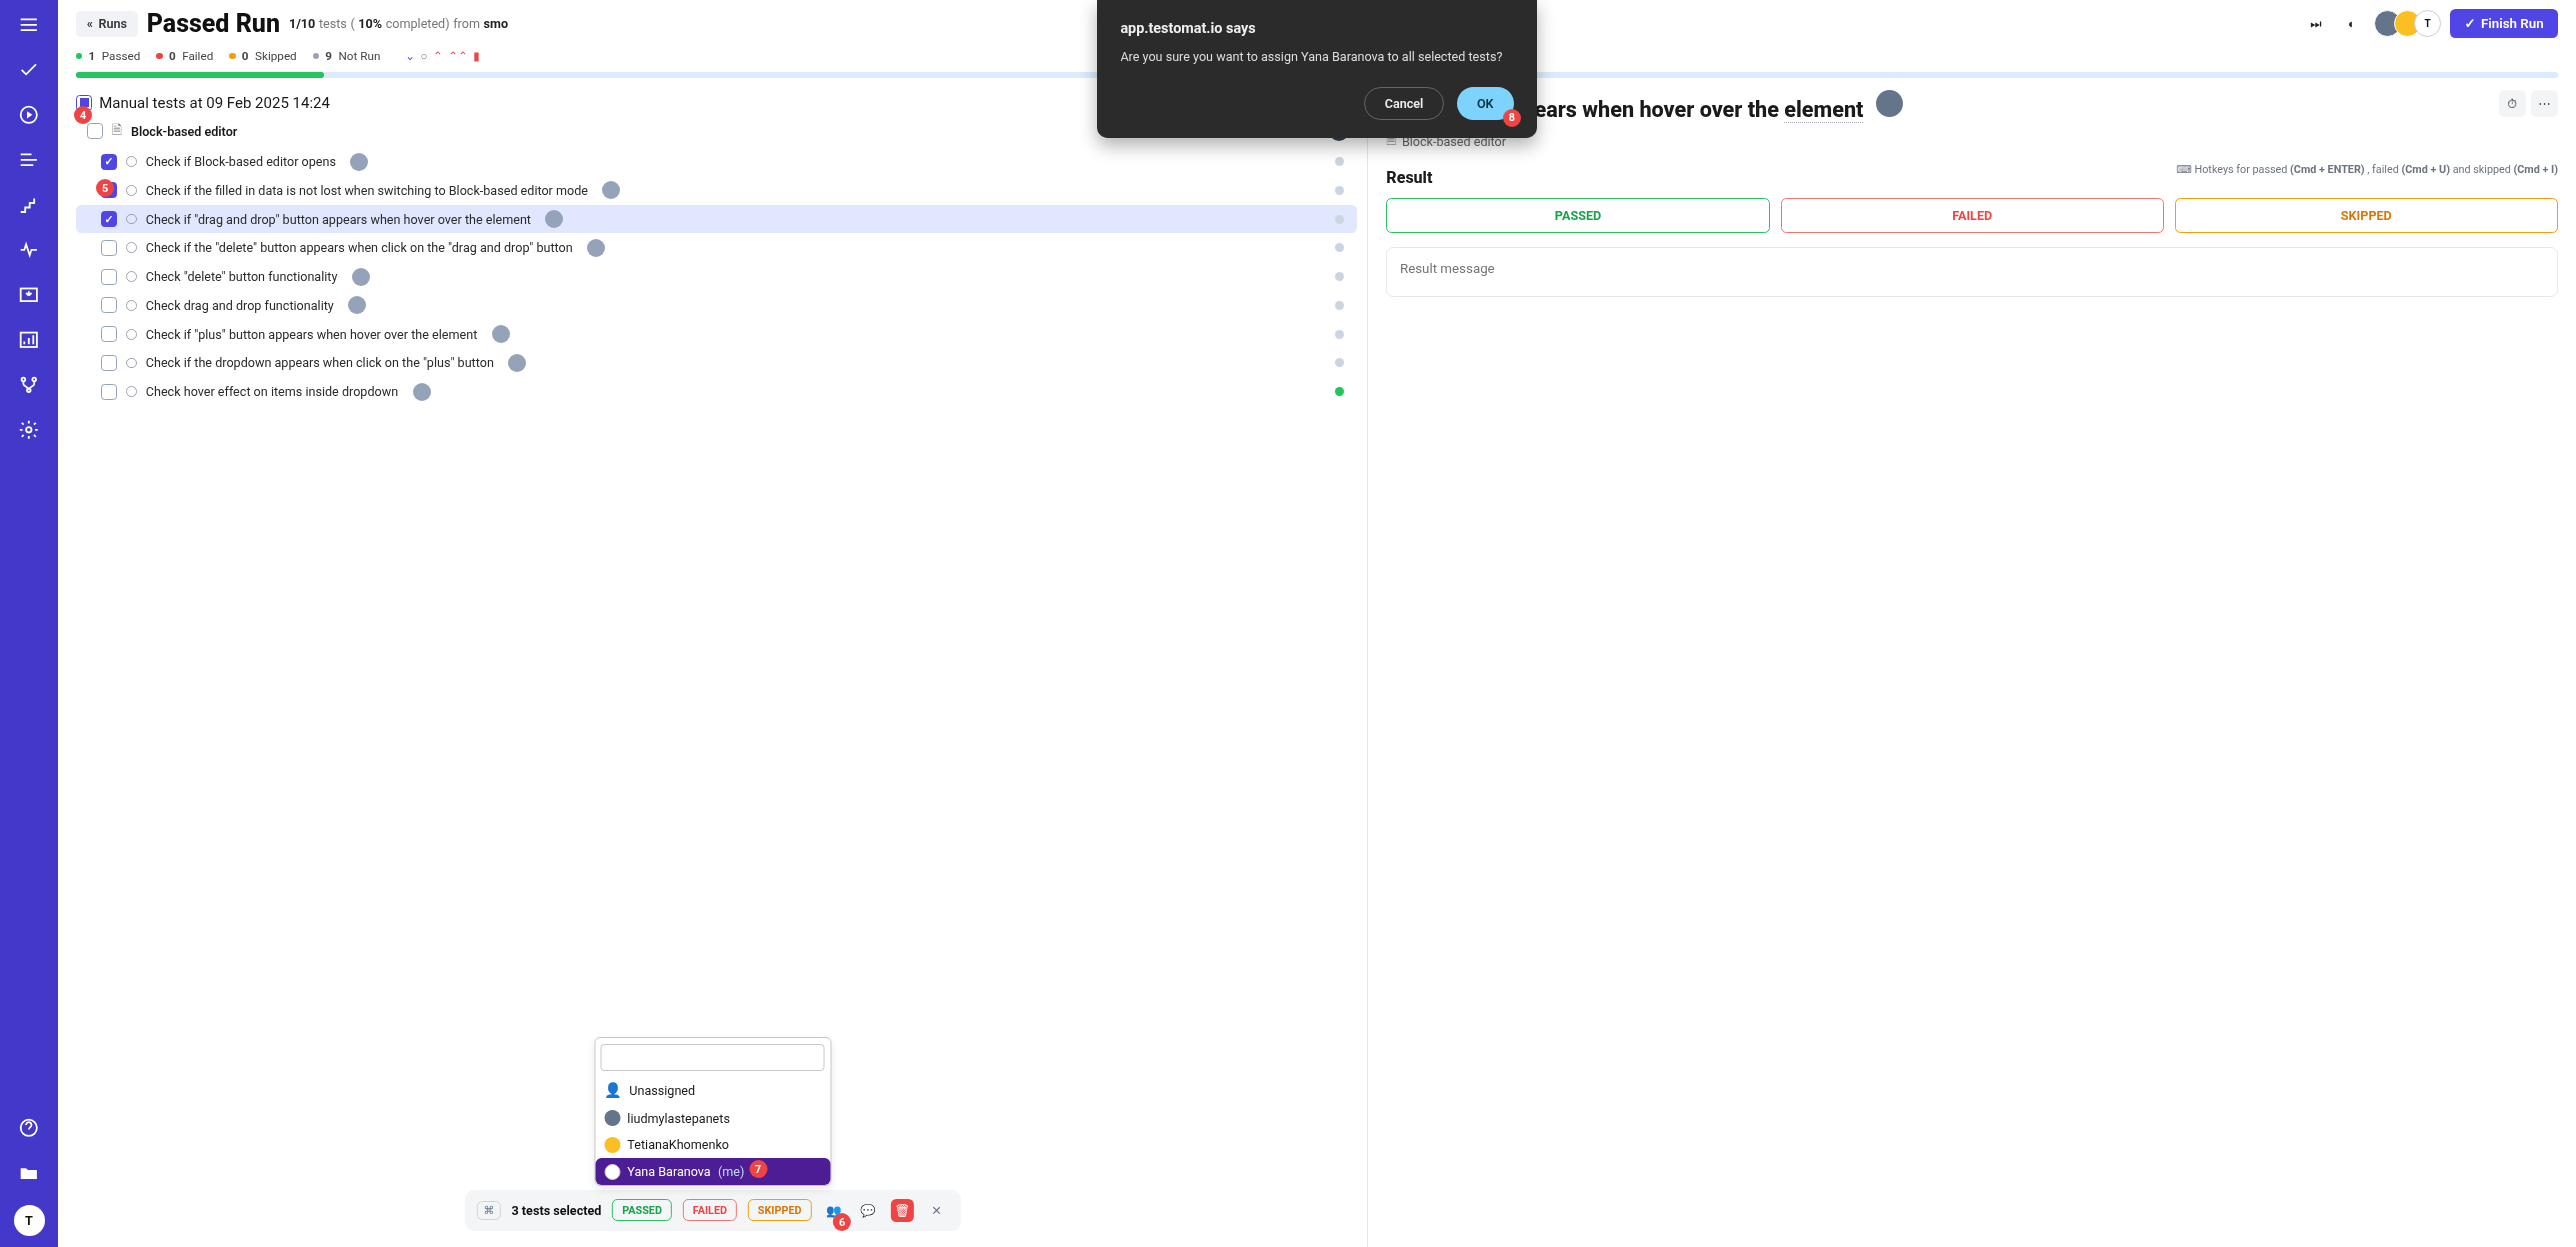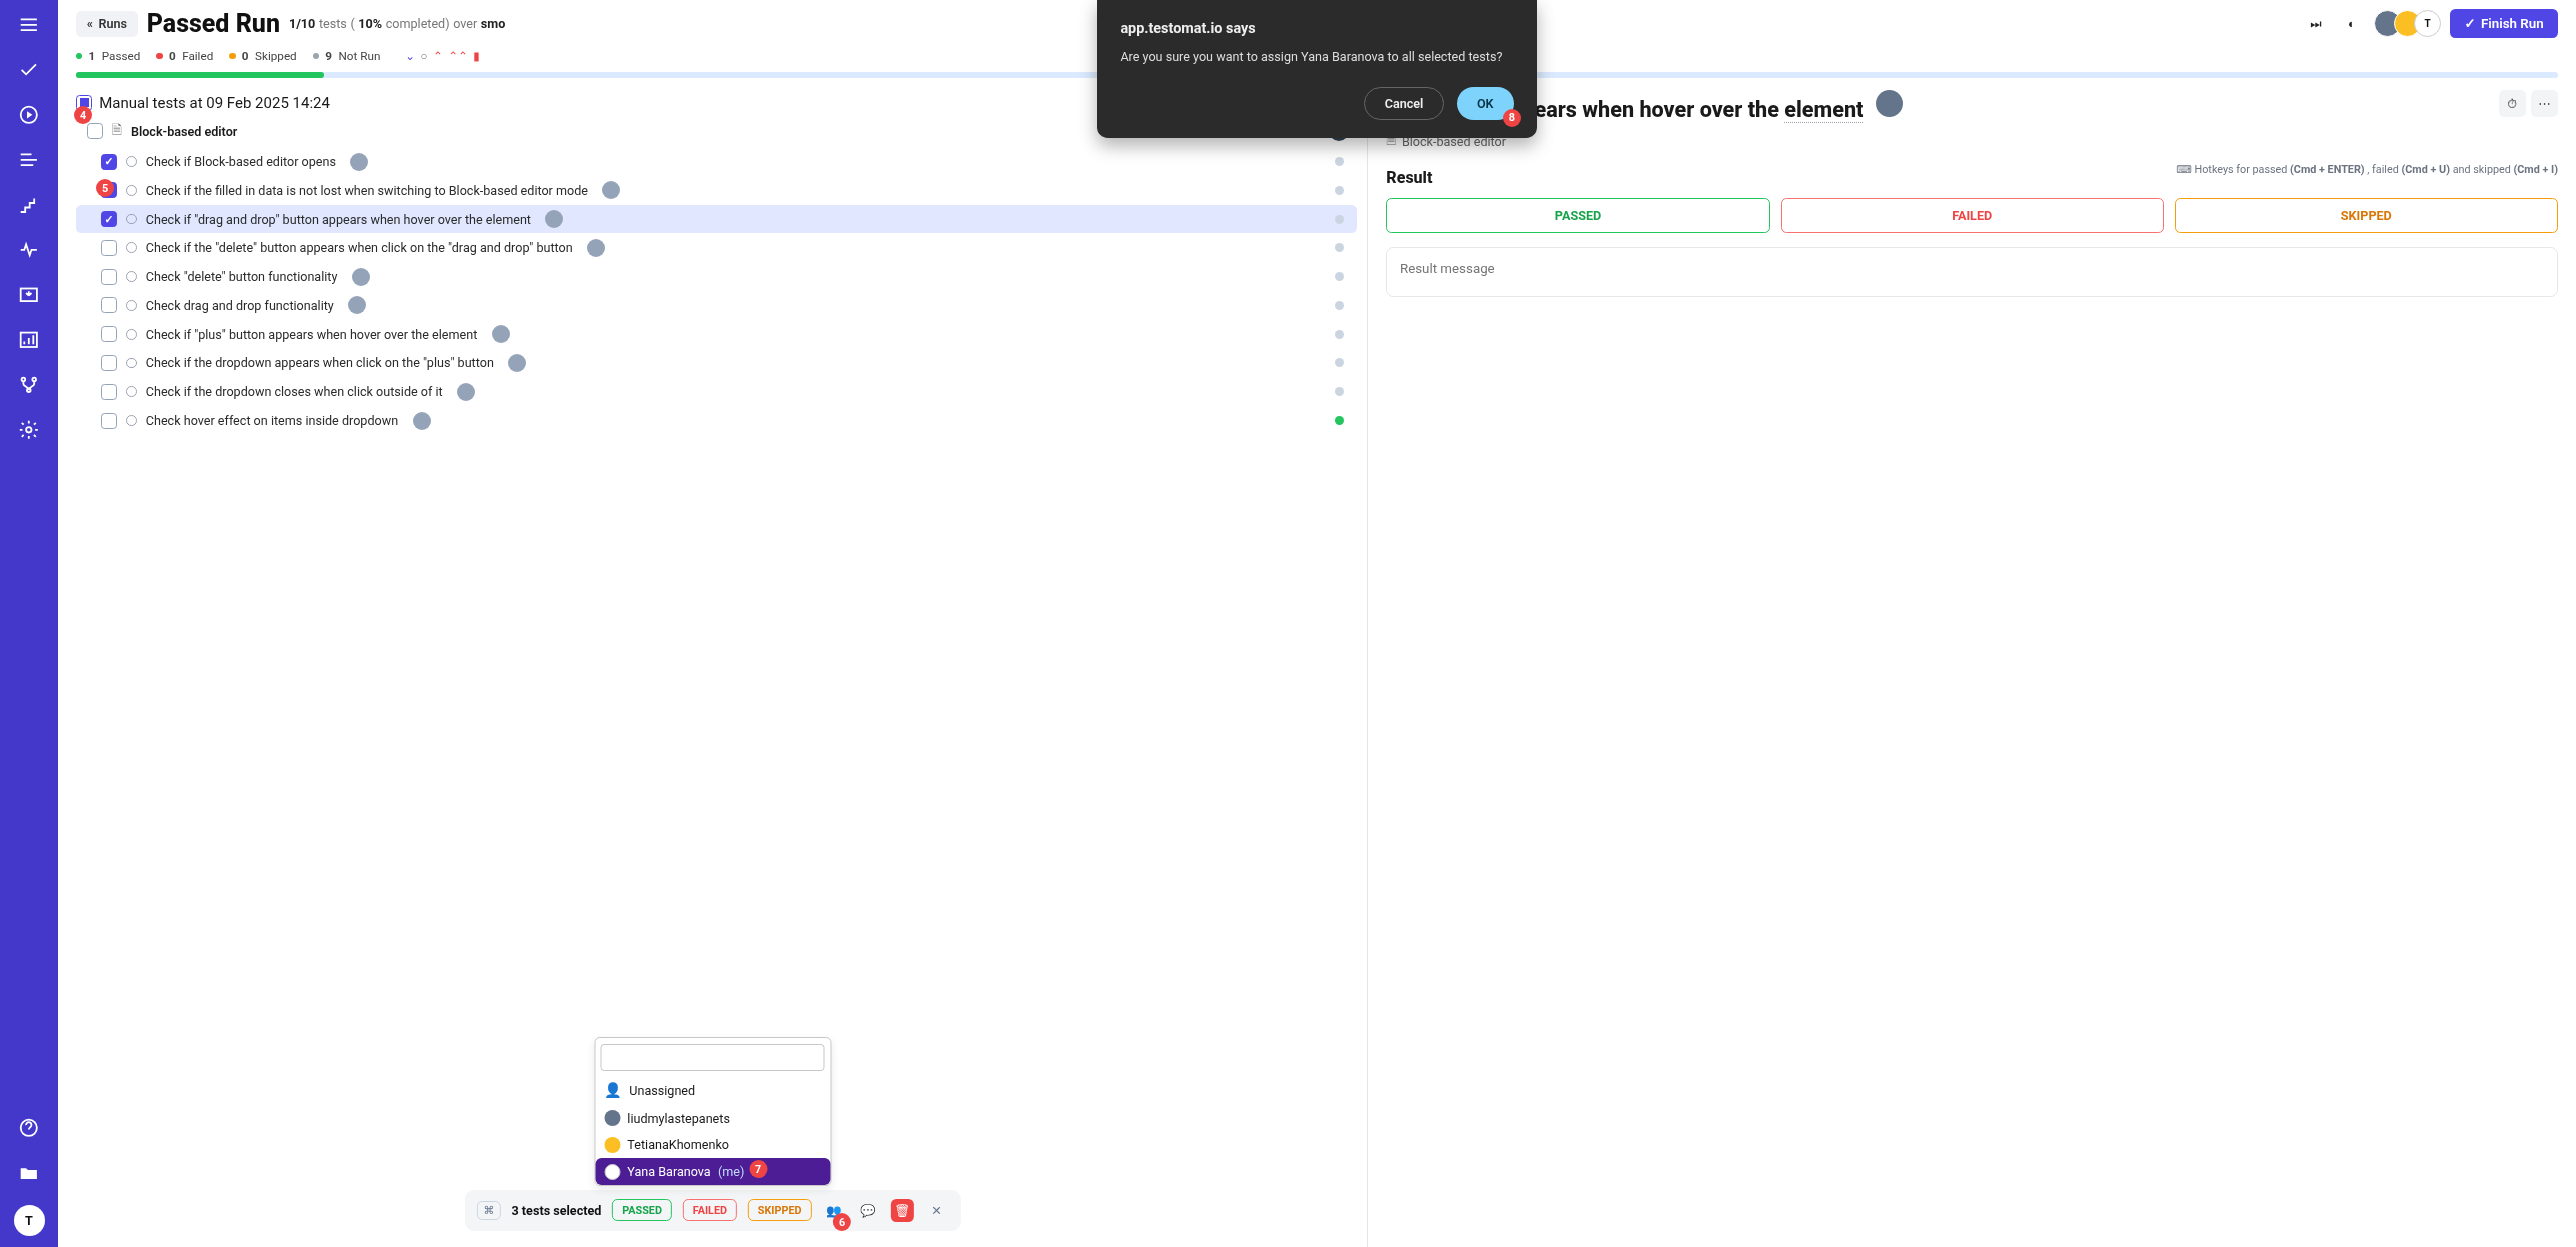--- a/index.html
+++ b/index.html
@@ -209,21 +209,21 @@
         <span>«</span>
         <span>Runs</span>
       </div>
       <span class="title">Passed Run</span>
       <span class="sub">
         <span class="b">1/10</span>
         <span>tests</span>
         <span>(</span>
         <span class="b">10%</span>
         <span>completed)</span>
-        <span>over</span>
+        <span>from</span>
         <span class="b">smo</span>
       </span>
       <div class="top-right">
         <div class="icon-btn">⏭</div>
         <div class="icon-btn">◐</div>
         <div class="avatars">
           <div class="avatar" style="background:#64748b"></div>
           <div class="avatar" style="background:#fbbf24"></div>
           <div class="avatar" style="background:#fff;color:#111;border:0.9px solid #ccc;">T</div>
         </div>
@@ -315,27 +315,20 @@
               <div class="chk"></div>
               <div class="status-circ"></div>
               <span class="test-name">Check if "plus" button appears when hover over the element</span>
               <div class="mini-av"></div>
               <div class="trail-dot"></div>
             </div>
             <div class="test-row">
               <div class="chk"></div>
               <div class="status-circ"></div>
               <span class="test-name">Check if the dropdown appears when click on the "plus" button</span>
-              <div class="mini-av"></div>
-              <div class="trail-dot"></div>
-            </div>
-            <div class="test-row">
-              <div class="chk"></div>
-              <div class="status-circ"></div>
-              <span class="test-name">Check if the dropdown closes when click outside of it</span>
               <div class="mini-av"></div>
               <div class="trail-dot"></div>
             </div>
             <div class="test-row">
               <div class="chk"></div>
               <div class="status-circ"></div>
               <span class="test-name">Check hover effect on items inside dropdown</span>
               <div class="mini-av"></div>
               <div class="trail-dot pass"></div>
             </div>

